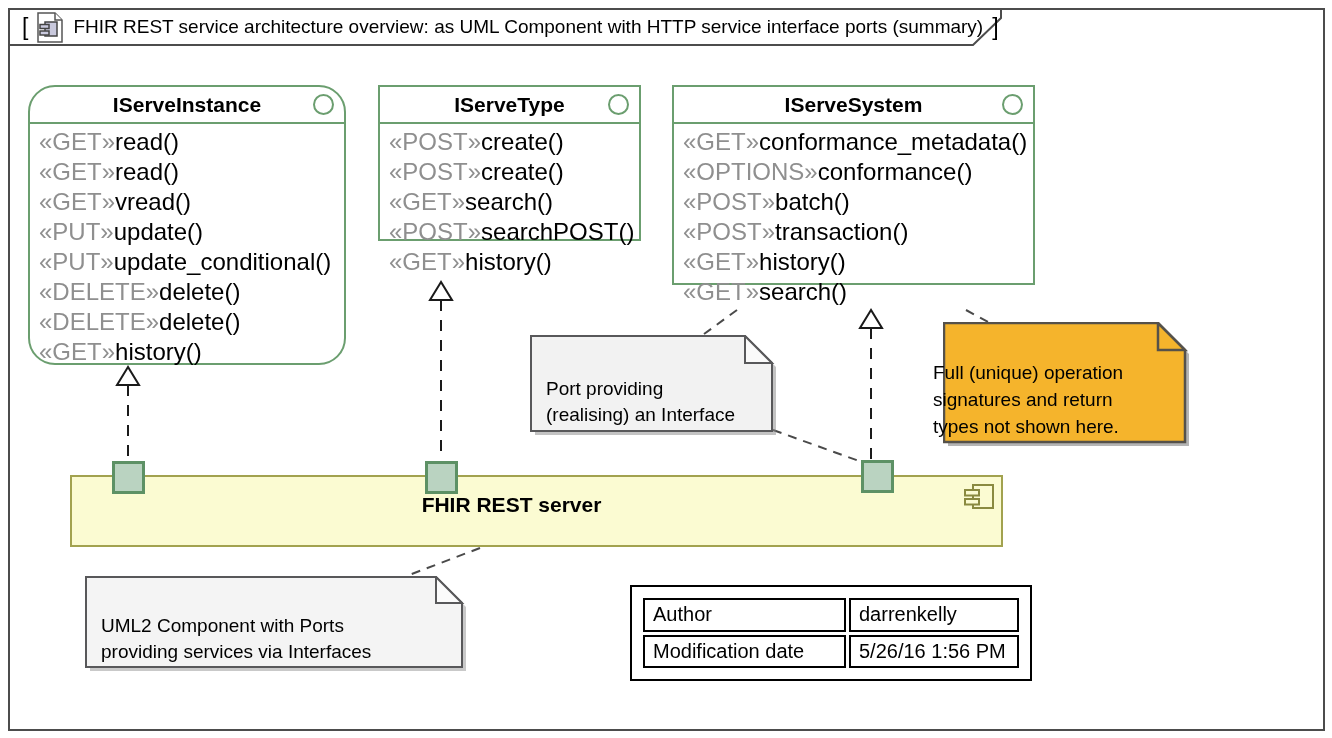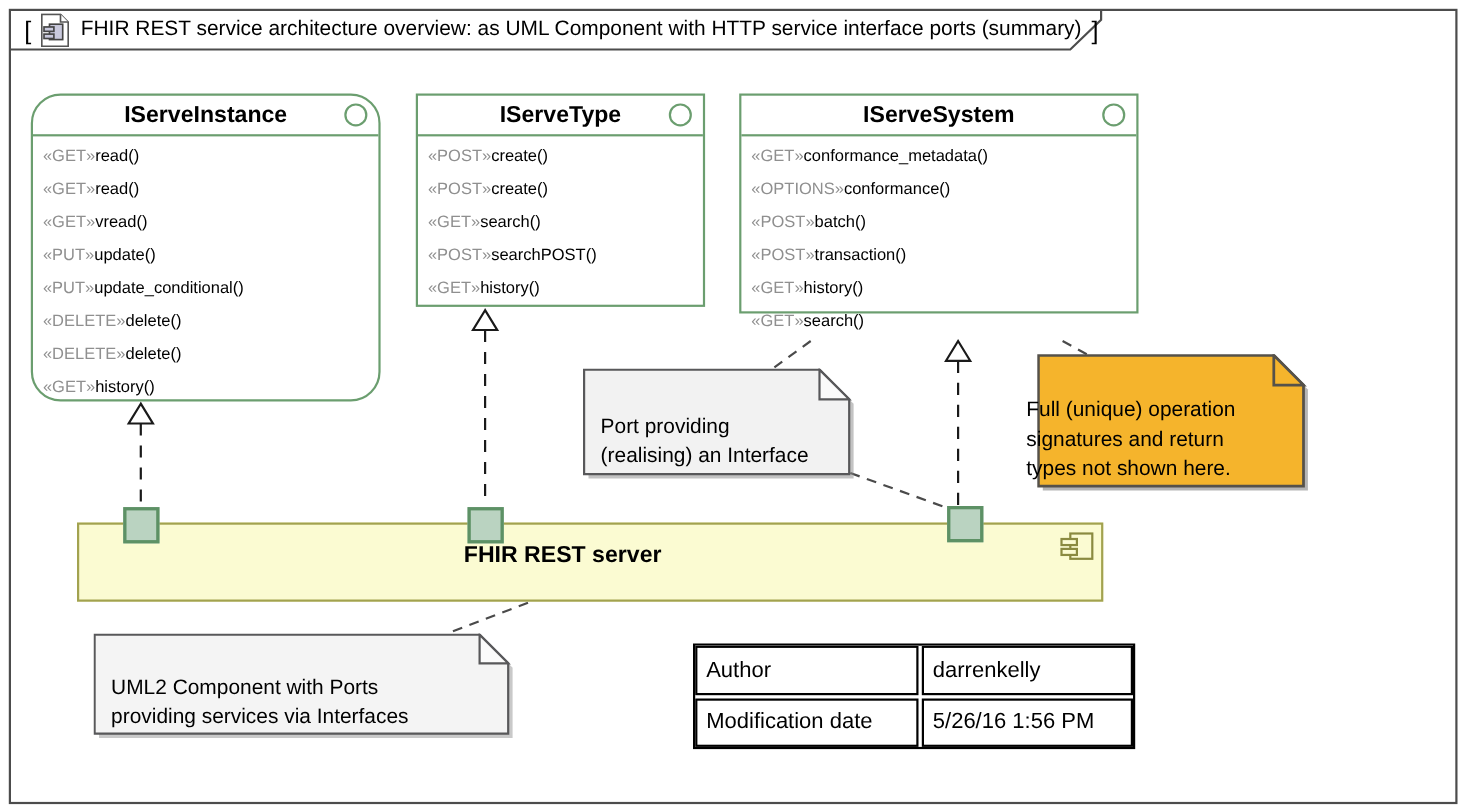--- a/index.html
+++ b/index.html
@@ -13,39 +13,39 @@
   #title-bar{position:absolute;left:22px;top:9px;height:36px;z-index:2;
              display:flex;align-items:center;gap:9px;font-size:19px;white-space:nowrap;}
   .bracket{font-size:23px;font-weight:400;}
   
   .ifc{position:absolute;background:#fff;border:2px solid var(--interface-border,#6b9e6f);z-index:2;}
   .ifc-header{position:relative;height:37px;line-height:35px;border-bottom:2px solid var(--interface-border,#6b9e6f);
               font-weight:bold;font-size:21px;text-align:center;}
   .lollipop{position:absolute;right:10px;top:7px;width:21px;height:21px;border-radius:50%;
             border:2px solid var(--interface-border,#6b9e6f);background:#fff;}
   .ops{padding-top:3px;}
-  .op{height:30px;line-height:30px;padding-left:9px;font-size:15px;white-space:nowrap;}
+  .op{height:30px;line-height:30px;padding-left:9px;font-size:24px;white-space:nowrap;}
   .st{color:var(--stereotype-gray,#8f8f8f);}
   .nm{color:#000;}
   
   .port{position:absolute;width:33px;height:33px;background:var(--port-fill,#bad3c1);
         border:3px solid var(--port-border,#5d9165);z-index:5;}
   
   #component{position:absolute;left:70px;top:475px;width:933px;height:72px;z-index:2;
              background:var(--component-fill,#fbfbd2);border:2px solid var(--component-border,#a2a24f);
              display:flex;align-items:center;justify-content:center;}
   #component-label{font-weight:bold;font-size:21px;transform:translate(-25px,-6px);}
   #component-glyph{position:absolute;right:6px;top:5px;}
   
   .note{position:absolute;z-index:3;}
   .note-text{position:absolute;left:16px;right:6px;bottom:10px;font-size:19px;line-height:26px;white-space:nowrap;}
   .note-text.orange{bottom:9px;line-height:27px;left:10px;}
   
   #info-table{position:absolute;left:630px;top:585px;width:402px;height:96px;z-index:2;
-              border:2px solid #000;background:#fff;padding:0;
+              border:2px solid #000;background:#fff;padding:11px;
               display:grid;grid-template-columns:203px 1fr;grid-template-rows:1fr 1fr;gap:3px;}
   .info-cell{border:2px solid #000;font-size:20px;display:flex;align-items:center;
              padding-left:8px;white-space:nowrap;background:#fff;}
 </style>
 </head>
 <body>
 
 <div id="canvas">
 
   <div id="frame"></div>
@@ -102,21 +102,21 @@
       <div class="op"><span class="st">«GET»</span><span class="nm">read()</span></div>
       <div class="op"><span class="st">«GET»</span><span class="nm">vread()</span></div>
       <div class="op"><span class="st">«PUT»</span><span class="nm">update()</span></div>
       <div class="op"><span class="st">«PUT»</span><span class="nm">update_conditional()</span></div>
       <div class="op"><span class="st">«DELETE»</span><span class="nm">delete()</span></div>
       <div class="op"><span class="st">«DELETE»</span><span class="nm">delete()</span></div>
       <div class="op"><span class="st">«GET»</span><span class="nm">history()</span></div>
     </div>
   </div>
 
-  <div class="ifc" style="left:378px;top:85px;width:263px;height:194px;">
+  <div class="ifc" style="left:378px;top:85px;width:263px;height:156px;">
     <div class="ifc-header">
       <span>IServeType</span>
       <span class="lollipop"></span>
     </div>
     <div class="ops">
       <div class="op"><span class="st">«POST»</span><span class="nm">create()</span></div>
       <div class="op"><span class="st">«POST»</span><span class="nm">create()</span></div>
       <div class="op"><span class="st">«GET»</span><span class="nm">search()</span></div>
       <div class="op"><span class="st">«POST»</span><span class="nm">searchPOST()</span></div>
       <div class="op"><span class="st">«GET»</span><span class="nm">history()</span></div>

